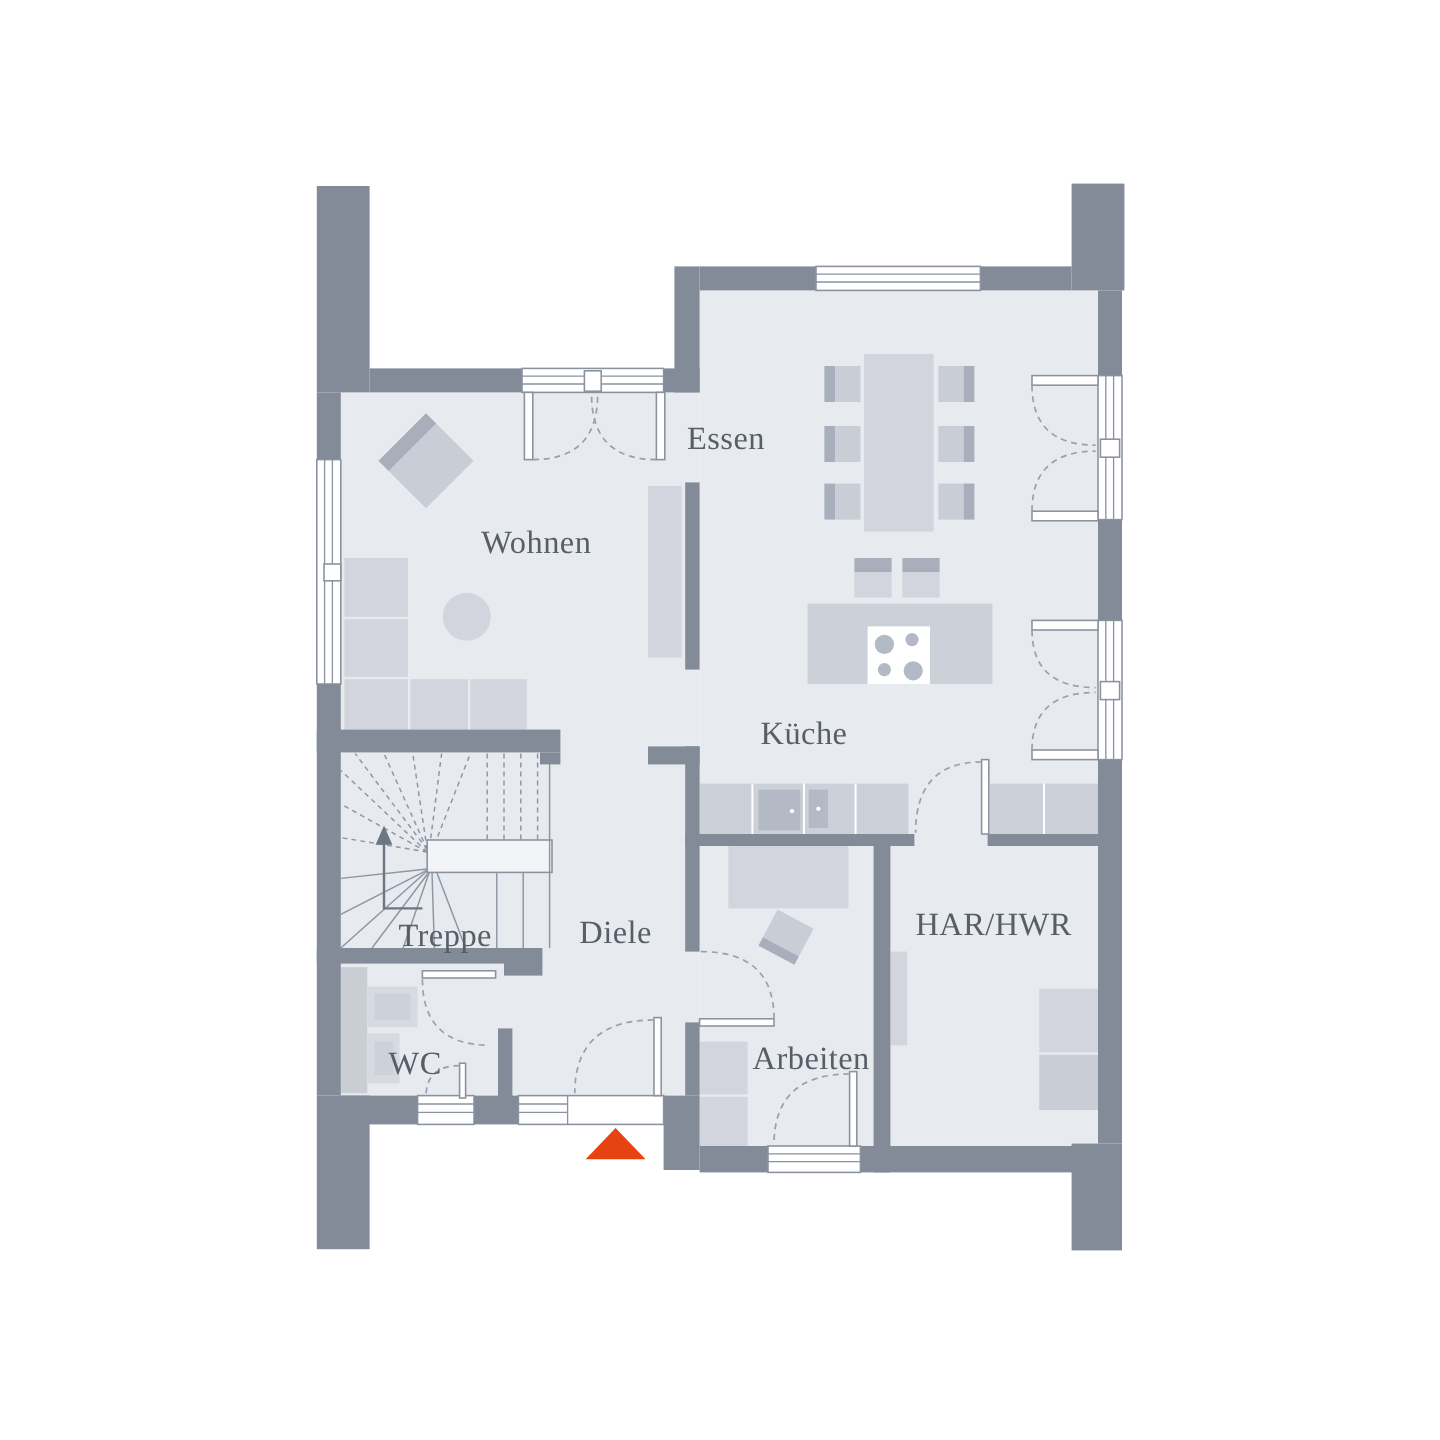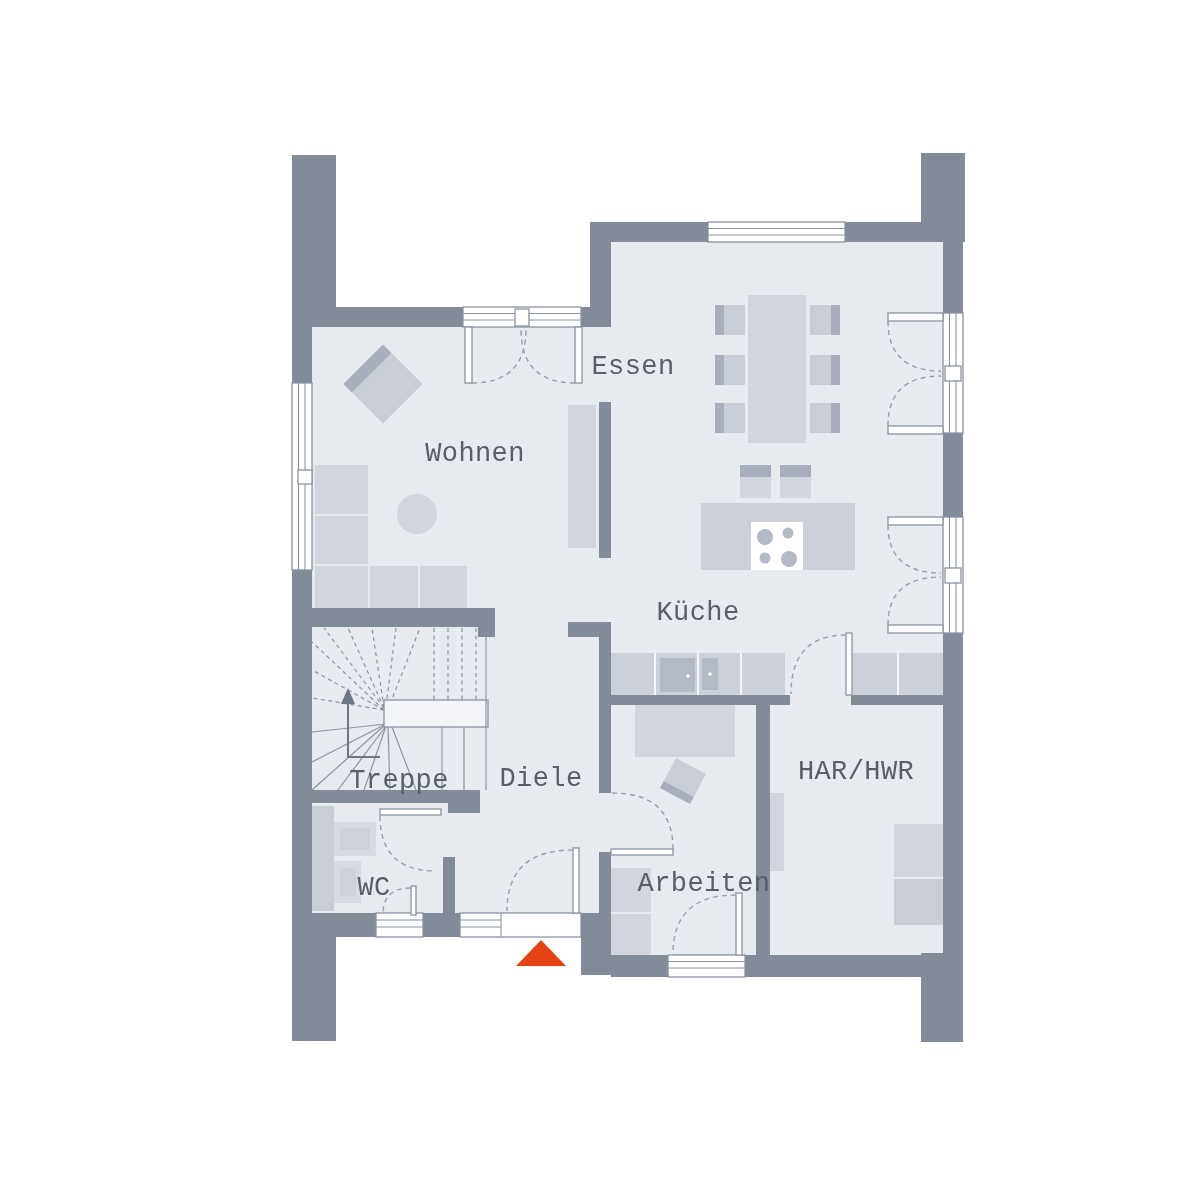--- a/index.html
+++ b/index.html
@@ -1,17 +1,17 @@
 <!DOCTYPE html>
 <html style="--background: #ffffff; --wall: #838b99; --floor: #e7eaee; --furniture: #d2d5dd; --furniture_mid: #c9cdd6; --furniture_dark: #a8aebb; --counter: #ccd0d8; --appliance: #b3b9c5; --frame: #8a92a0; --stair_line: #8d95a3; --label: #585e68; --accent: #e54311;"><head>
 <meta charset="utf-8">
 <style>
   html,body{margin:0;padding:0;background:#fff;}
   .stage{position:relative;width:1019px;height:1200px;background:var(--background,#fff);
-         font-family:Liberation Mono, monospace;margin-left:28px;}
+         font-family:Liberation Serif, serif;}
   svg{position:absolute;inset:0;}
   .floor{fill:var(--floor,#e7eaee);}
   .wall{fill:var(--wall,#838b99);}
   .furn{fill:var(--furniture,#d2d5dd);}
   .furn2{fill:var(--furniture_mid,#c9cdd6);}
   .dark{fill:var(--furniture_dark,#a8aebb);}
   .counter{fill:var(--counter,#ccd0d8);}
   .appl{fill:var(--appliance,#b3b9c5);}
   .win{fill:#ffffff;stroke:var(--frame,#8a92a0);stroke-width:1.3;}
   .mull{stroke:var(--frame,#8a92a0);stroke-width:1.1;fill:none;}

